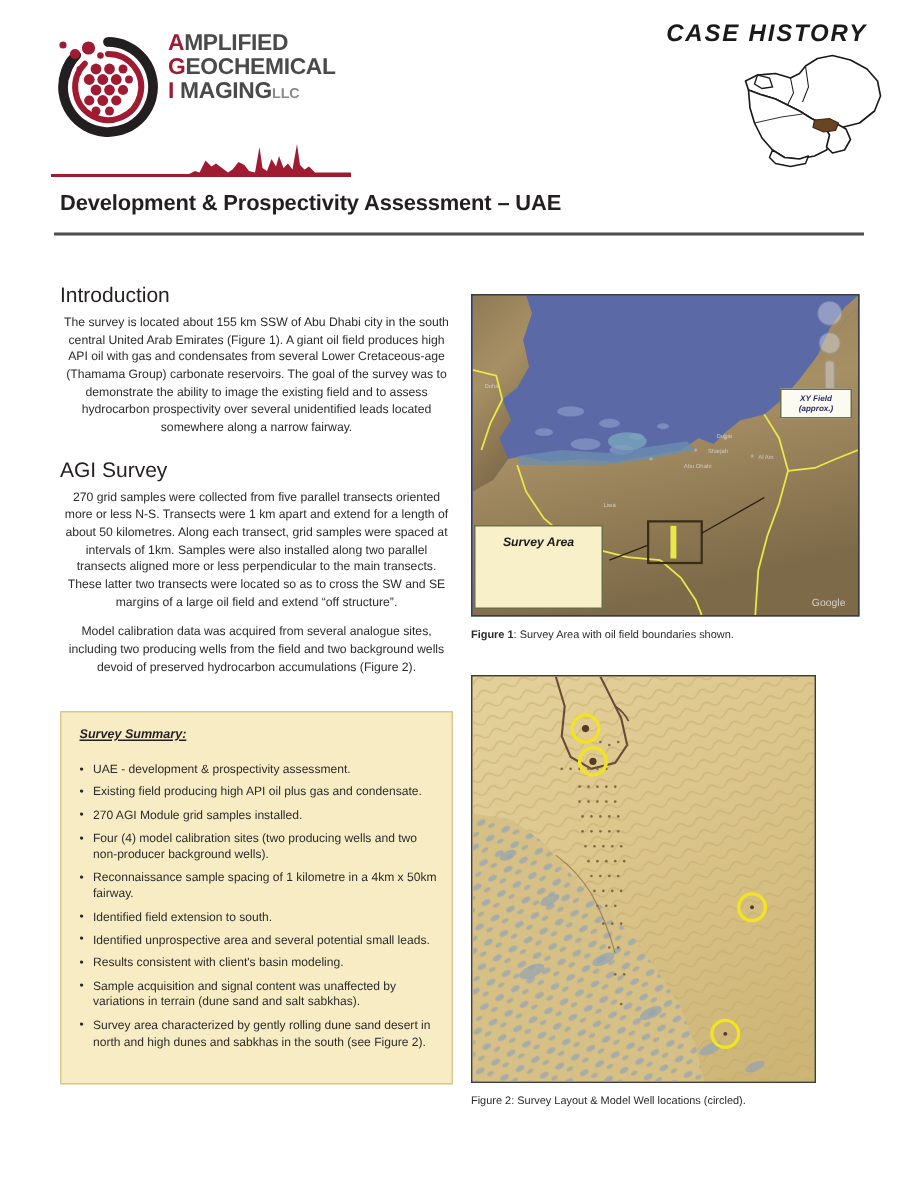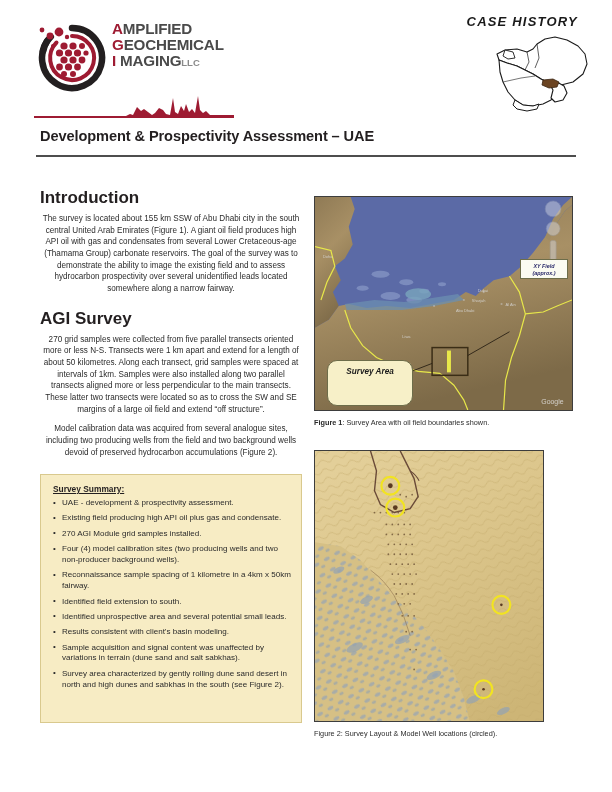--- a/index.html
+++ b/index.html
@@ -72,21 +72,21 @@
     position: absolute;
     right: 28px;
     top: 14px;
     width: 125px;
     height: 100px;
   }
   #case-history-title {
     position: absolute;
     right: 22px;
     top: 0;
-    font-size: 13px;
+    font-size: 16px;
     font-weight: bold;
     font-style: italic;
     letter-spacing: 1.2px;
     color: #1a1a1a;
     white-space: nowrap;
   }
   #region-map {
     position: absolute;
     left: 0;
     top: 16px;
@@ -114,22 +114,22 @@
   }
 
   
   #left-col {
     position: absolute;
     left: 40px;
     top: 188px;
     width: 262px;
   }
   .section-head {
-    font-size: 17px;
-    font-weight: bold;
+    font-size: 14px;
+    font-weight: normal;
     color: #231f20;
     margin: 0 0 5px 0;
   }
   .body-p {
     font-size: 8.15px;
     line-height: 1.43;
     color: #2b2b2b;
     margin: 0 0 8px 0;
     text-align: center;
   }
@@ -147,21 +147,22 @@
     background: #f7ecc4;
     border: 0.8px solid #d9c98e;
     box-sizing: border-box;
     padding: 9px 10px 8px 12px;
   }
   #summary-title {
     font-size: 8.4px;
     font-weight: bold;
     text-decoration: underline;
     color: #231f20;
-    margin-bottom: 4px;
+    margin-bottom: 14px;
+    font-style: italic;
   }
   #summary-list {
     list-style: none;
     margin: 0;
     padding: 0;
   }
   #summary-list li {
     font-size: 8.05px;
     line-height: 1.35;
     color: #2b2b2b;
@@ -237,27 +238,26 @@
     position: absolute;
     background: #f7f0c8;
     border: 0.8px solid #6d6d4a;
     font-style: italic;
     font-weight: bold;
     color: #1a1a1a;
     box-sizing: border-box;
     text-align: center;
   }
   #fig1-survey-label {
-    left: 12px;
+    left: 1px;
     bottom: 4px;
     width: 86px;
-    height: 46px;
+    height: 56px;
     font-size: 8.2px;
     padding-top: 6px;
-    border-radius: 10px;
   }
   #fig1-xyfield-label {
     right: 4px;
     top: 62px;
     width: 48px;
     height: 20px;
     background: #fbfbf2;
     font-size: 5.4px;
     color: #2a2a6a;
     padding-top: 3px;

